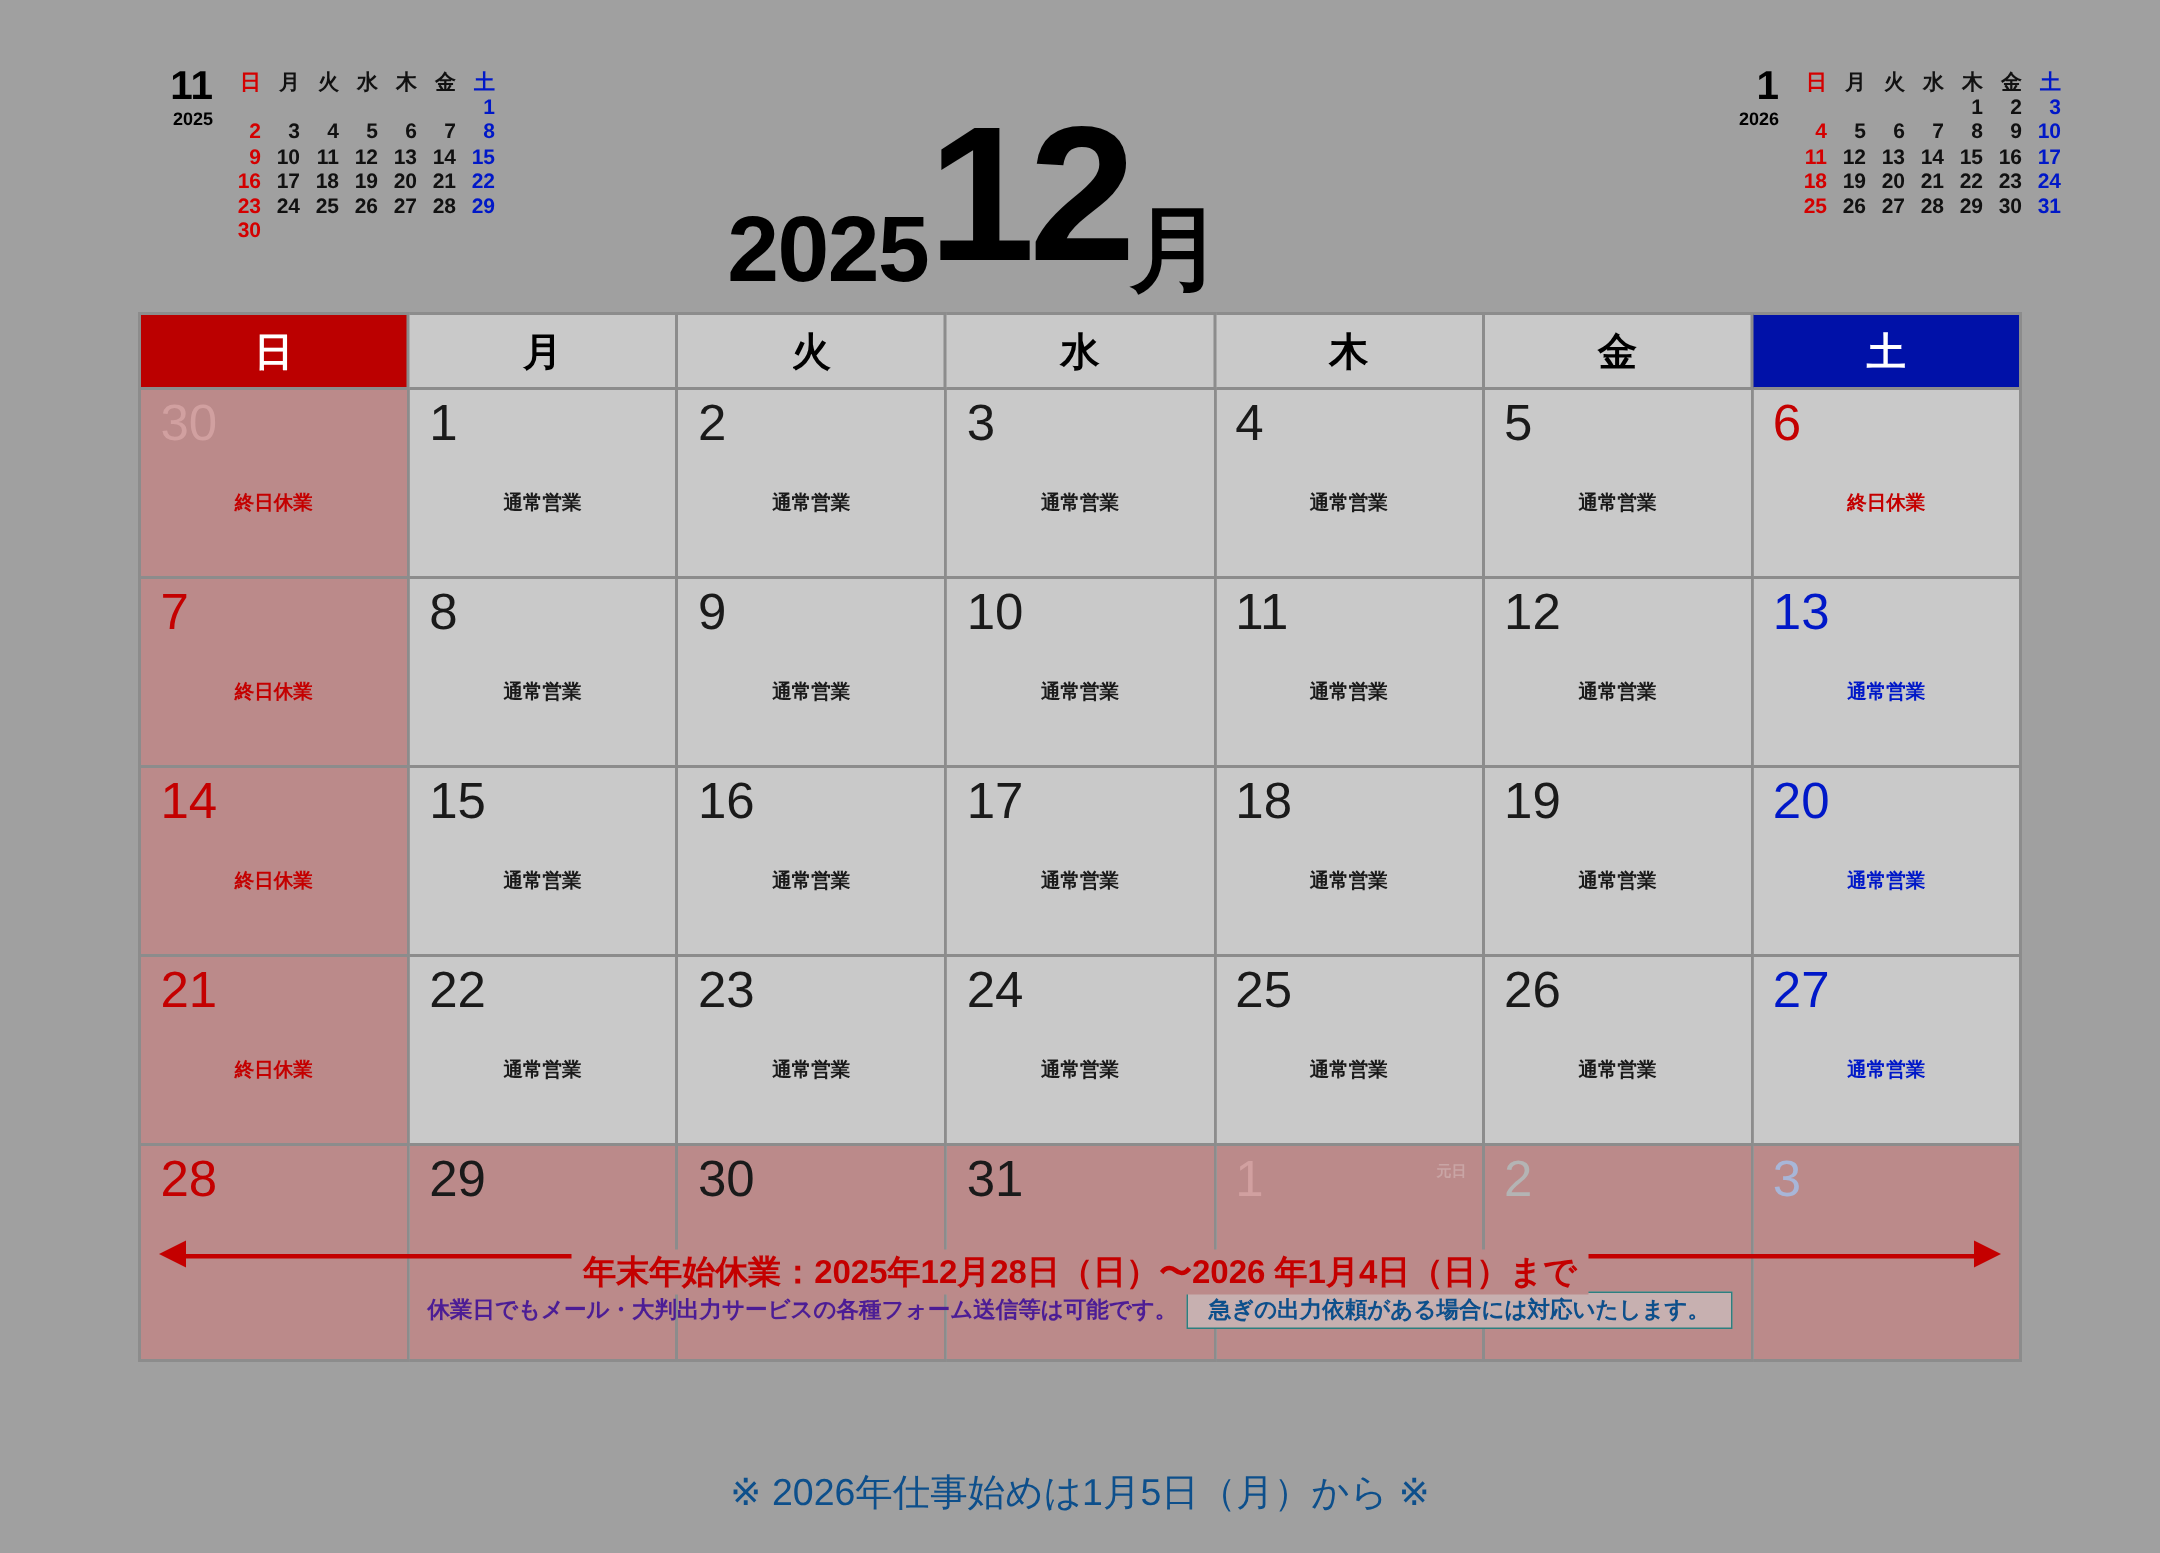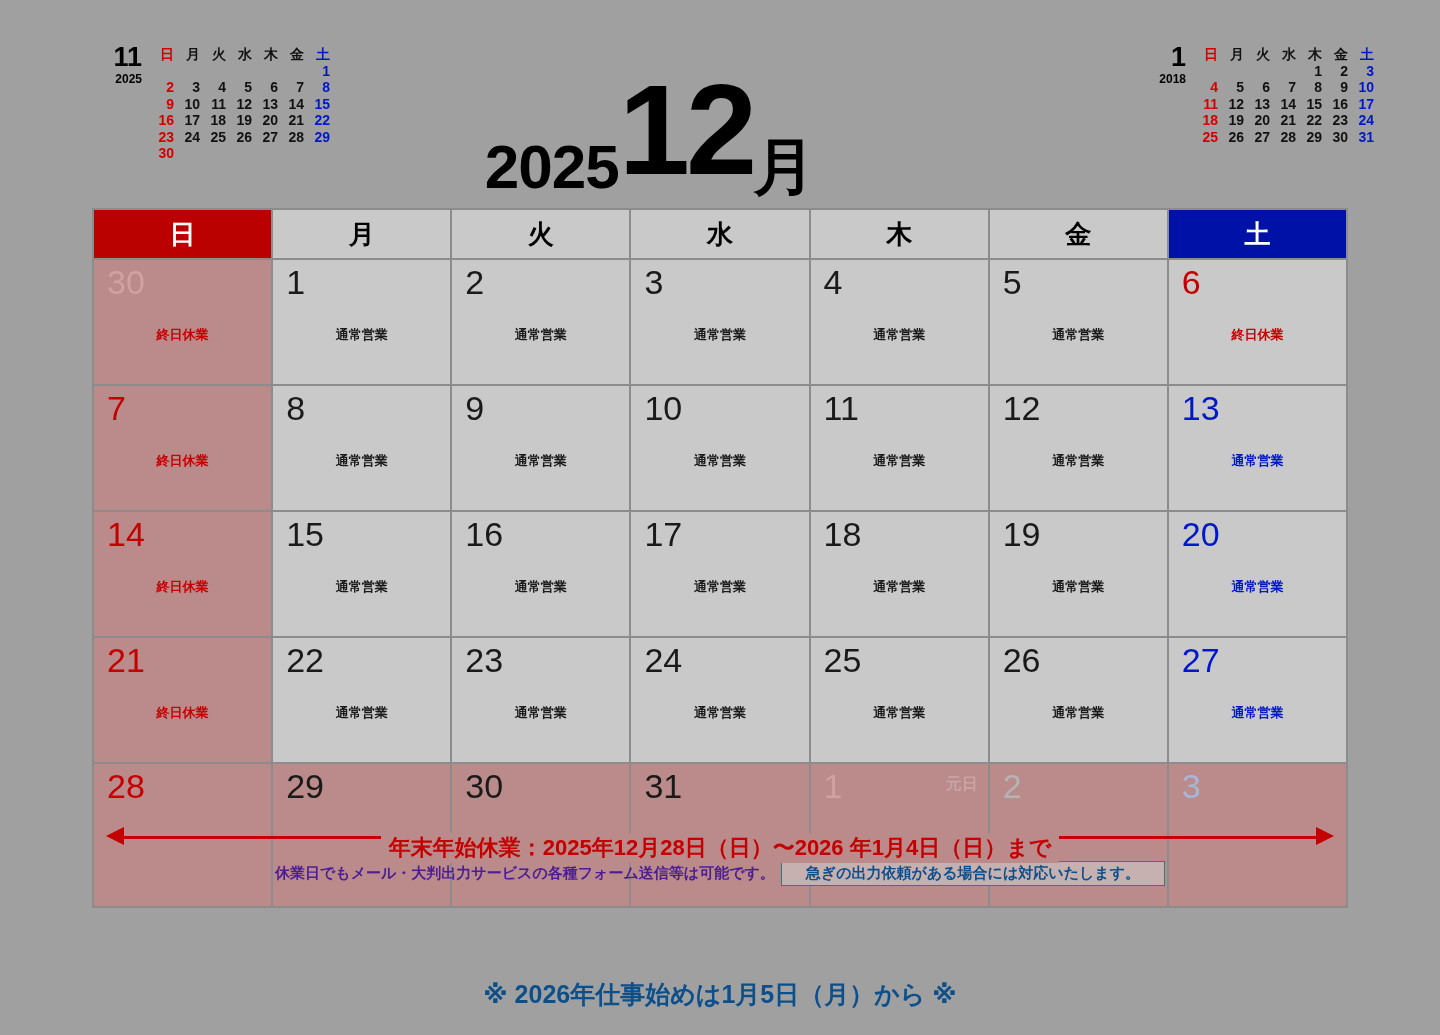--- a/index.html
+++ b/index.html
@@ -59,21 +59,21 @@
   .daynum.muted{color:#b4b4b4;}
   .daynum.mutedblue{color:#a8b6d8;}
   .note{
     position:absolute;left:0;right:0;top:66px;text-align:center;
     font-size:13px;font-weight:bold;
   }
   .note.rest{color:#c40000;}
   .note.open{color:#1a1a1a;}
   .note.openblue{color:#0018c8;}
   .gantan{
-    position:absolute;right:10px;top:10px;font-size:16px;color:#c9a5a5;font-weight:bold;
+    position:absolute;right:10px;top:10px;font-size:10px;color:#c9a5a5;font-weight:bold;
   }
 
   
   .cal td.lastrow{height:140px;}
   .arrowline{
     position:relative;height:34px;display:flex;align-items:center;justify-content:center;
   }
   .arrowline .lbl{
     font-size:22px;font-weight:bold;color:#c40000;white-space:nowrap;padding:0 8px;z-index:2;
     background:#bb8a8a;
@@ -87,25 +87,25 @@
     border-top:9px solid transparent;border-bottom:9px solid transparent;
   }
   .arrowline .ar-l{left:14px;border-right:18px solid #c40000;}
   .arrowline .ar-r{right:14px;border-left:18px solid #c40000;}
   .subline{
     display:flex;align-items:center;justify-content:center;margin-top:8px;gap:6px;
   }
   .subline .t1{font-size:15px;font-weight:bold;color:#4c1d95;}
   .subline .t2{
     font-size:15px;font-weight:bold;color:#0d4f8b;
-    border:1px solid #2d7f7f;padding:2px 24px;background:#c7b0b0;
+    border:1px solid #2d7f7f;padding:2px 14px;background:#c7b0b0;
   }
   .footer{
     position:absolute;left:0;top:978px;width:1440px;text-align:center;
-    font-size:25px;font-weight:bold;color:#0d4f8b;
+    font-size:25px;font-weight:normal;color:#0d4f8b;
   }
 </style>
 </head>
 <body>
 
 <div class="mini prev">
   <div class="mini-wrap">
     <div class="mini-left">
       <div class="mini-mnum">11</div>
       <div class="mini-ynum">2025</div>
@@ -161,21 +161,21 @@
         <div class=""></div>
         <div class="sat"></div>
       </div>
   </div>
 </div>
 
 <div class="mini next">
   <div class="mini-wrap">
     <div class="mini-left">
       <div class="mini-mnum">1</div>
-      <div class="mini-ynum">2018</div>
+      <div class="mini-ynum">2026</div>
     </div>
     <div class="mini-grid" id="mini-next-grid">
         <div class="hdr sun">日</div>
         <div class="hdr">月</div>
         <div class="hdr">火</div>
         <div class="hdr">水</div>
         <div class="hdr">木</div>
         <div class="hdr">金</div>
         <div class="hdr sat">土</div>
         <div class="sun"></div>

